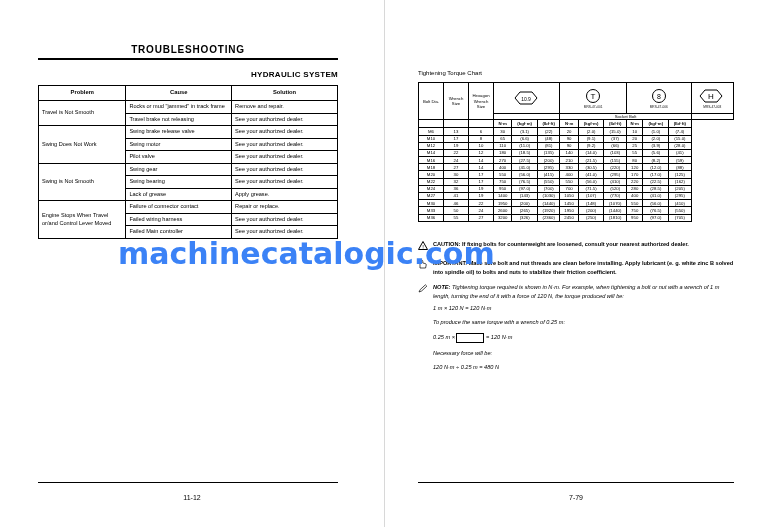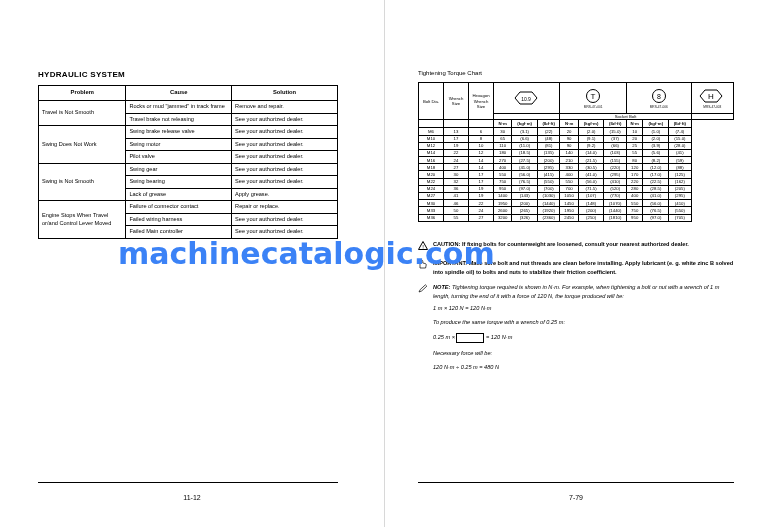--- a/index.html
+++ b/index.html
@@ -13,21 +13,21 @@
   }
   .page{position:absolute;top:0;bottom:0;}
   .left{left:0;width:384px;}
   .right{left:384px;width:384px;}
   .divider{position:absolute;left:384px;top:0;bottom:0;width:1px;background:#d8d8d8;}
 
   
   .l-title{position:absolute;left:38px;top:44px;width:300px;}
   .l-title .t{font-size:10px;font-weight:bold;letter-spacing:.8px;text-align:center;}
   .l-title .r1{margin-top:3px;height:2px;background:#000;}
-  .l-sub{position:absolute;left:38px;top:70px;width:300px;text-align:left;font-size:8px;font-weight:bold;letter-spacing:.3px;}
+  .l-sub{position:absolute;left:38px;top:70px;width:300px;text-align:right;font-size:8px;font-weight:bold;letter-spacing:.3px;}
 
   table{border-collapse:collapse;}
   .tbl-left{position:absolute;left:38px;top:85px;width:300px;font-size:5.6px;}
   .tbl-left td,.tbl-left th{border:1px solid #000;padding:2px 3px;vertical-align:middle;line-height:1.35;}
   .tbl-left th{font-weight:bold;text-align:center;font-size:5.8px;height:10px;}
   .tbl-left td.c0{width:86px;}
   .tbl-left td.c1{width:106px;}
   .tbl-left td.c2{width:106px;}
   .nb-b{border-bottom:none !important;}
 
@@ -67,20 +67,24 @@
     z-index:5;
   }
 </style>
 </head>
 <body>
 
 <div class="divider"></div>
 
 <div class="page left">
 
+  <div class="l-title">
+    <div class="t">TROUBLESHOOTING</div>
+    <div class="r1"></div>
+  </div>
 
   <div class="l-sub">HYDRAULIC SYSTEM</div>
 
   <table class="tbl-left">
     <thead>
       <tr>
         <th class="c0">Problem</th>
         <th class="c1">Cause</th>
         <th class="c2">Solution</th>
       </tr>

